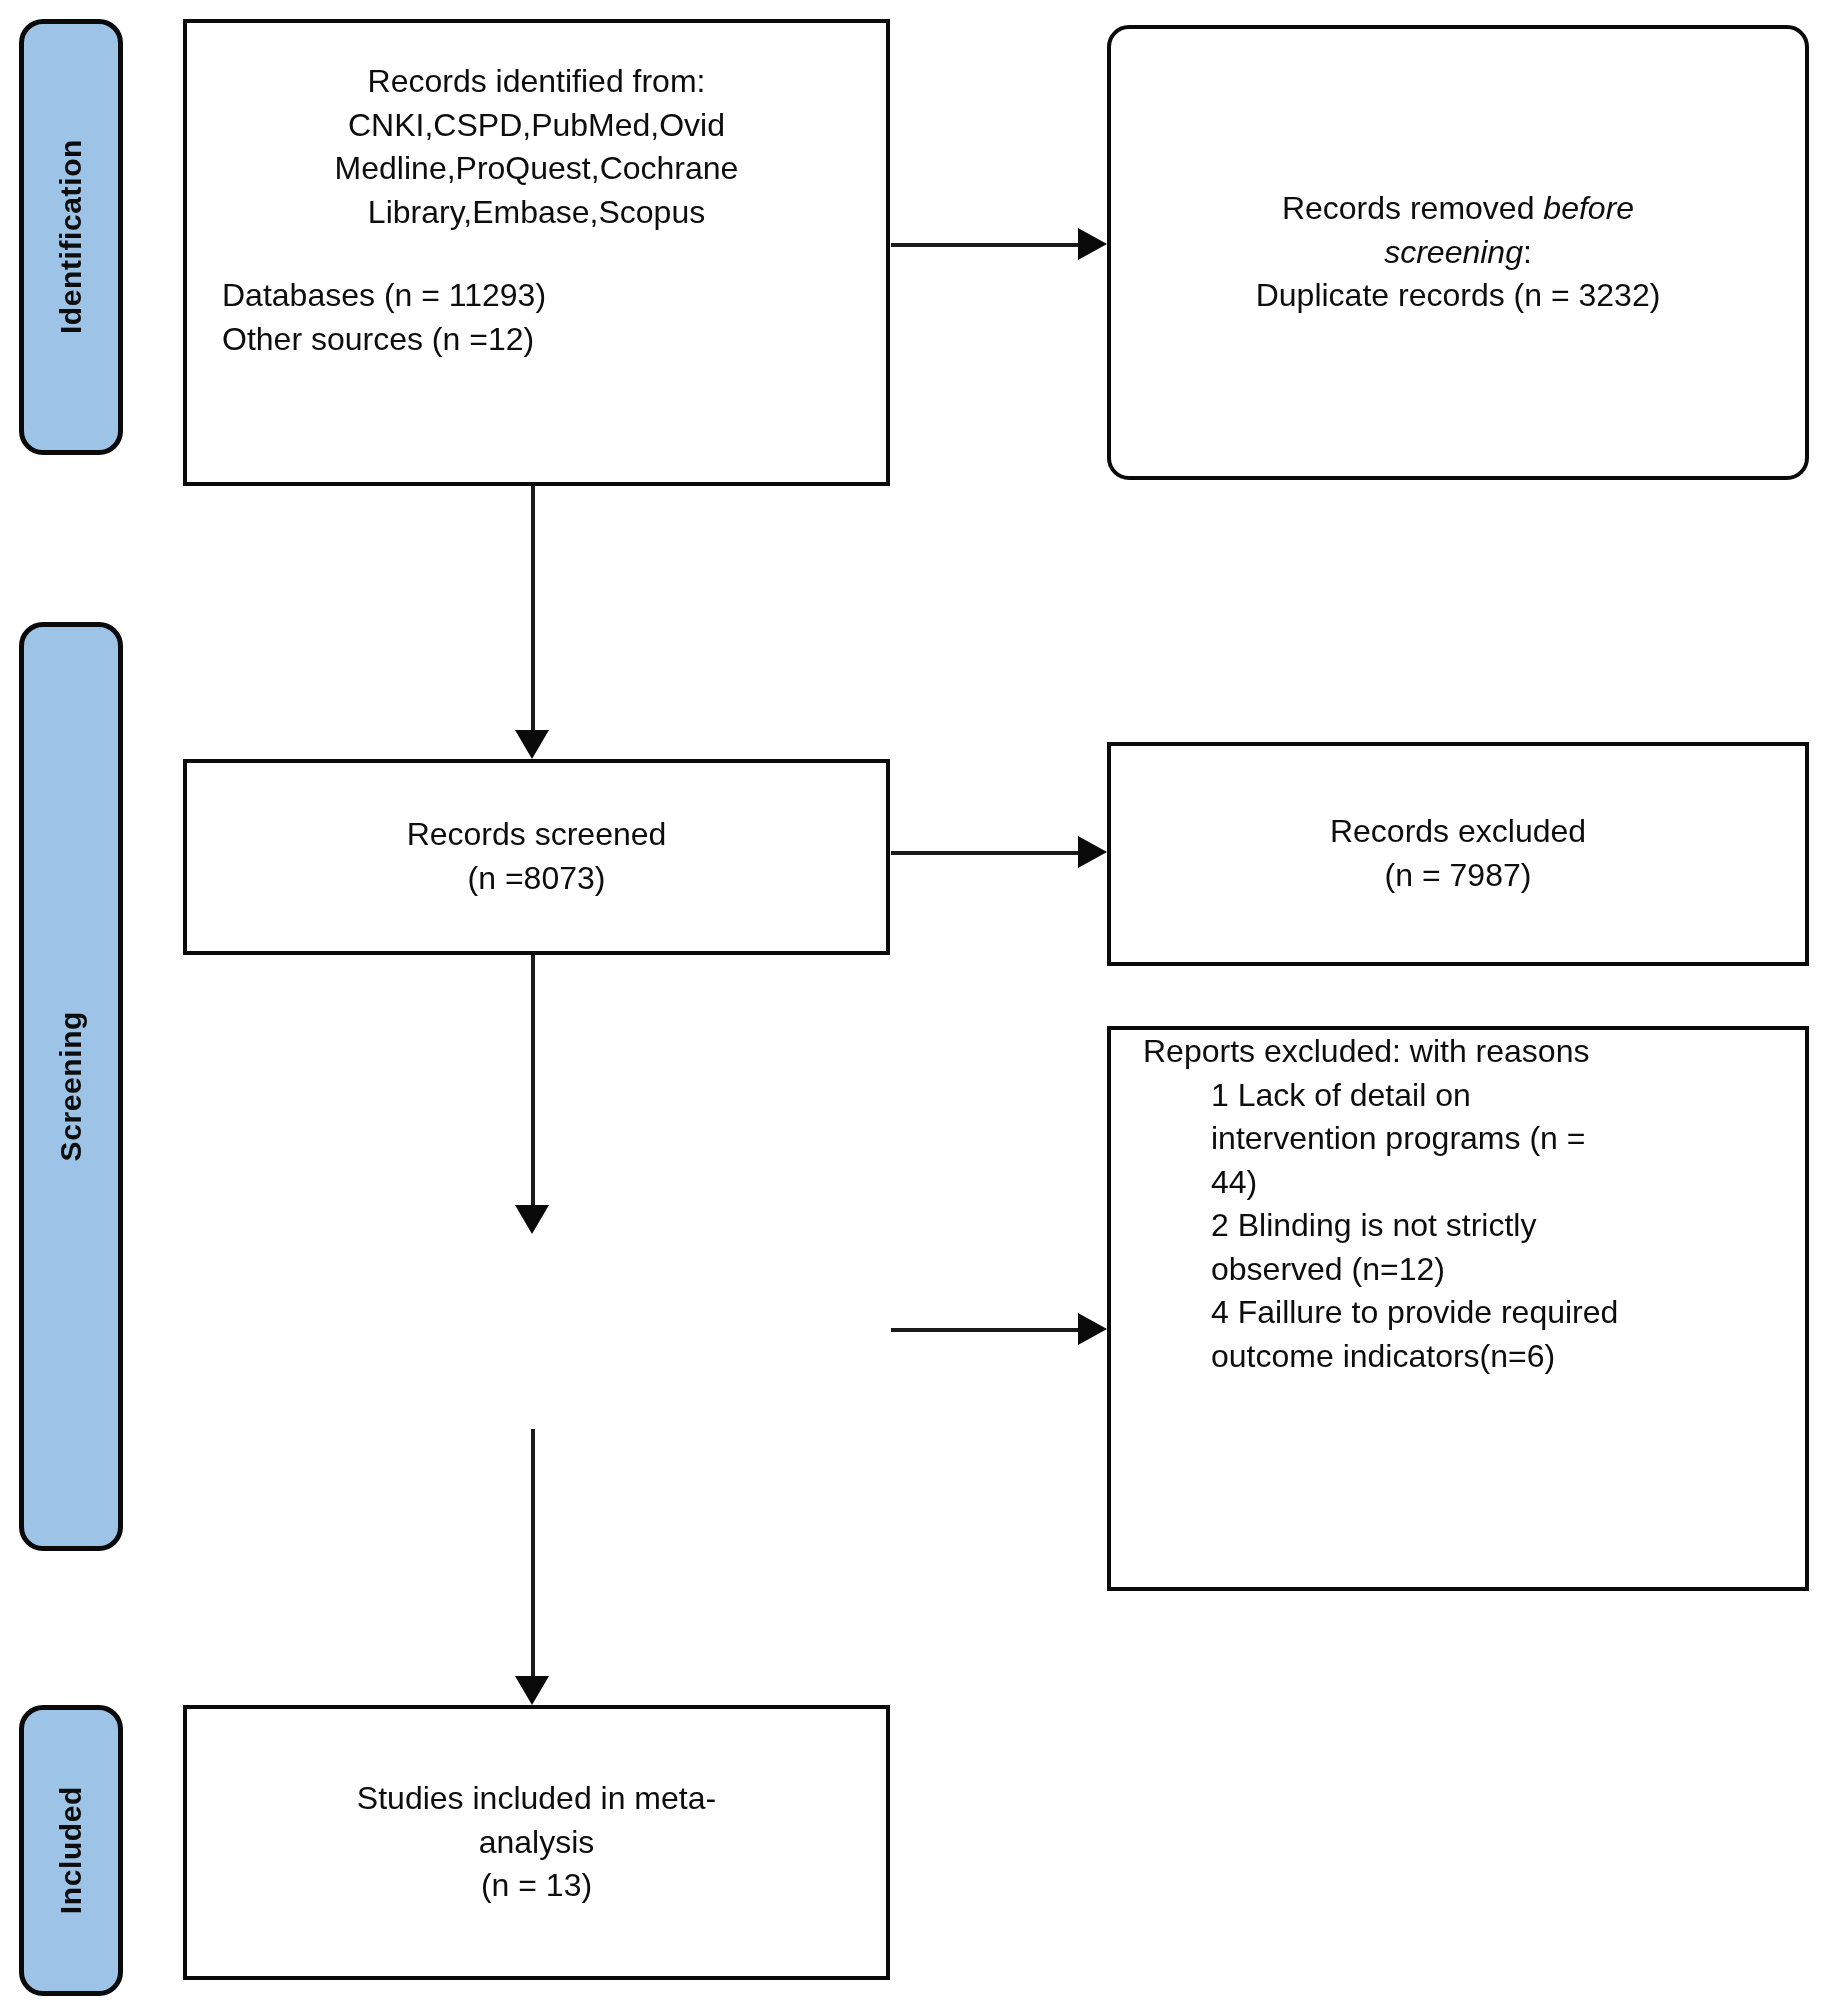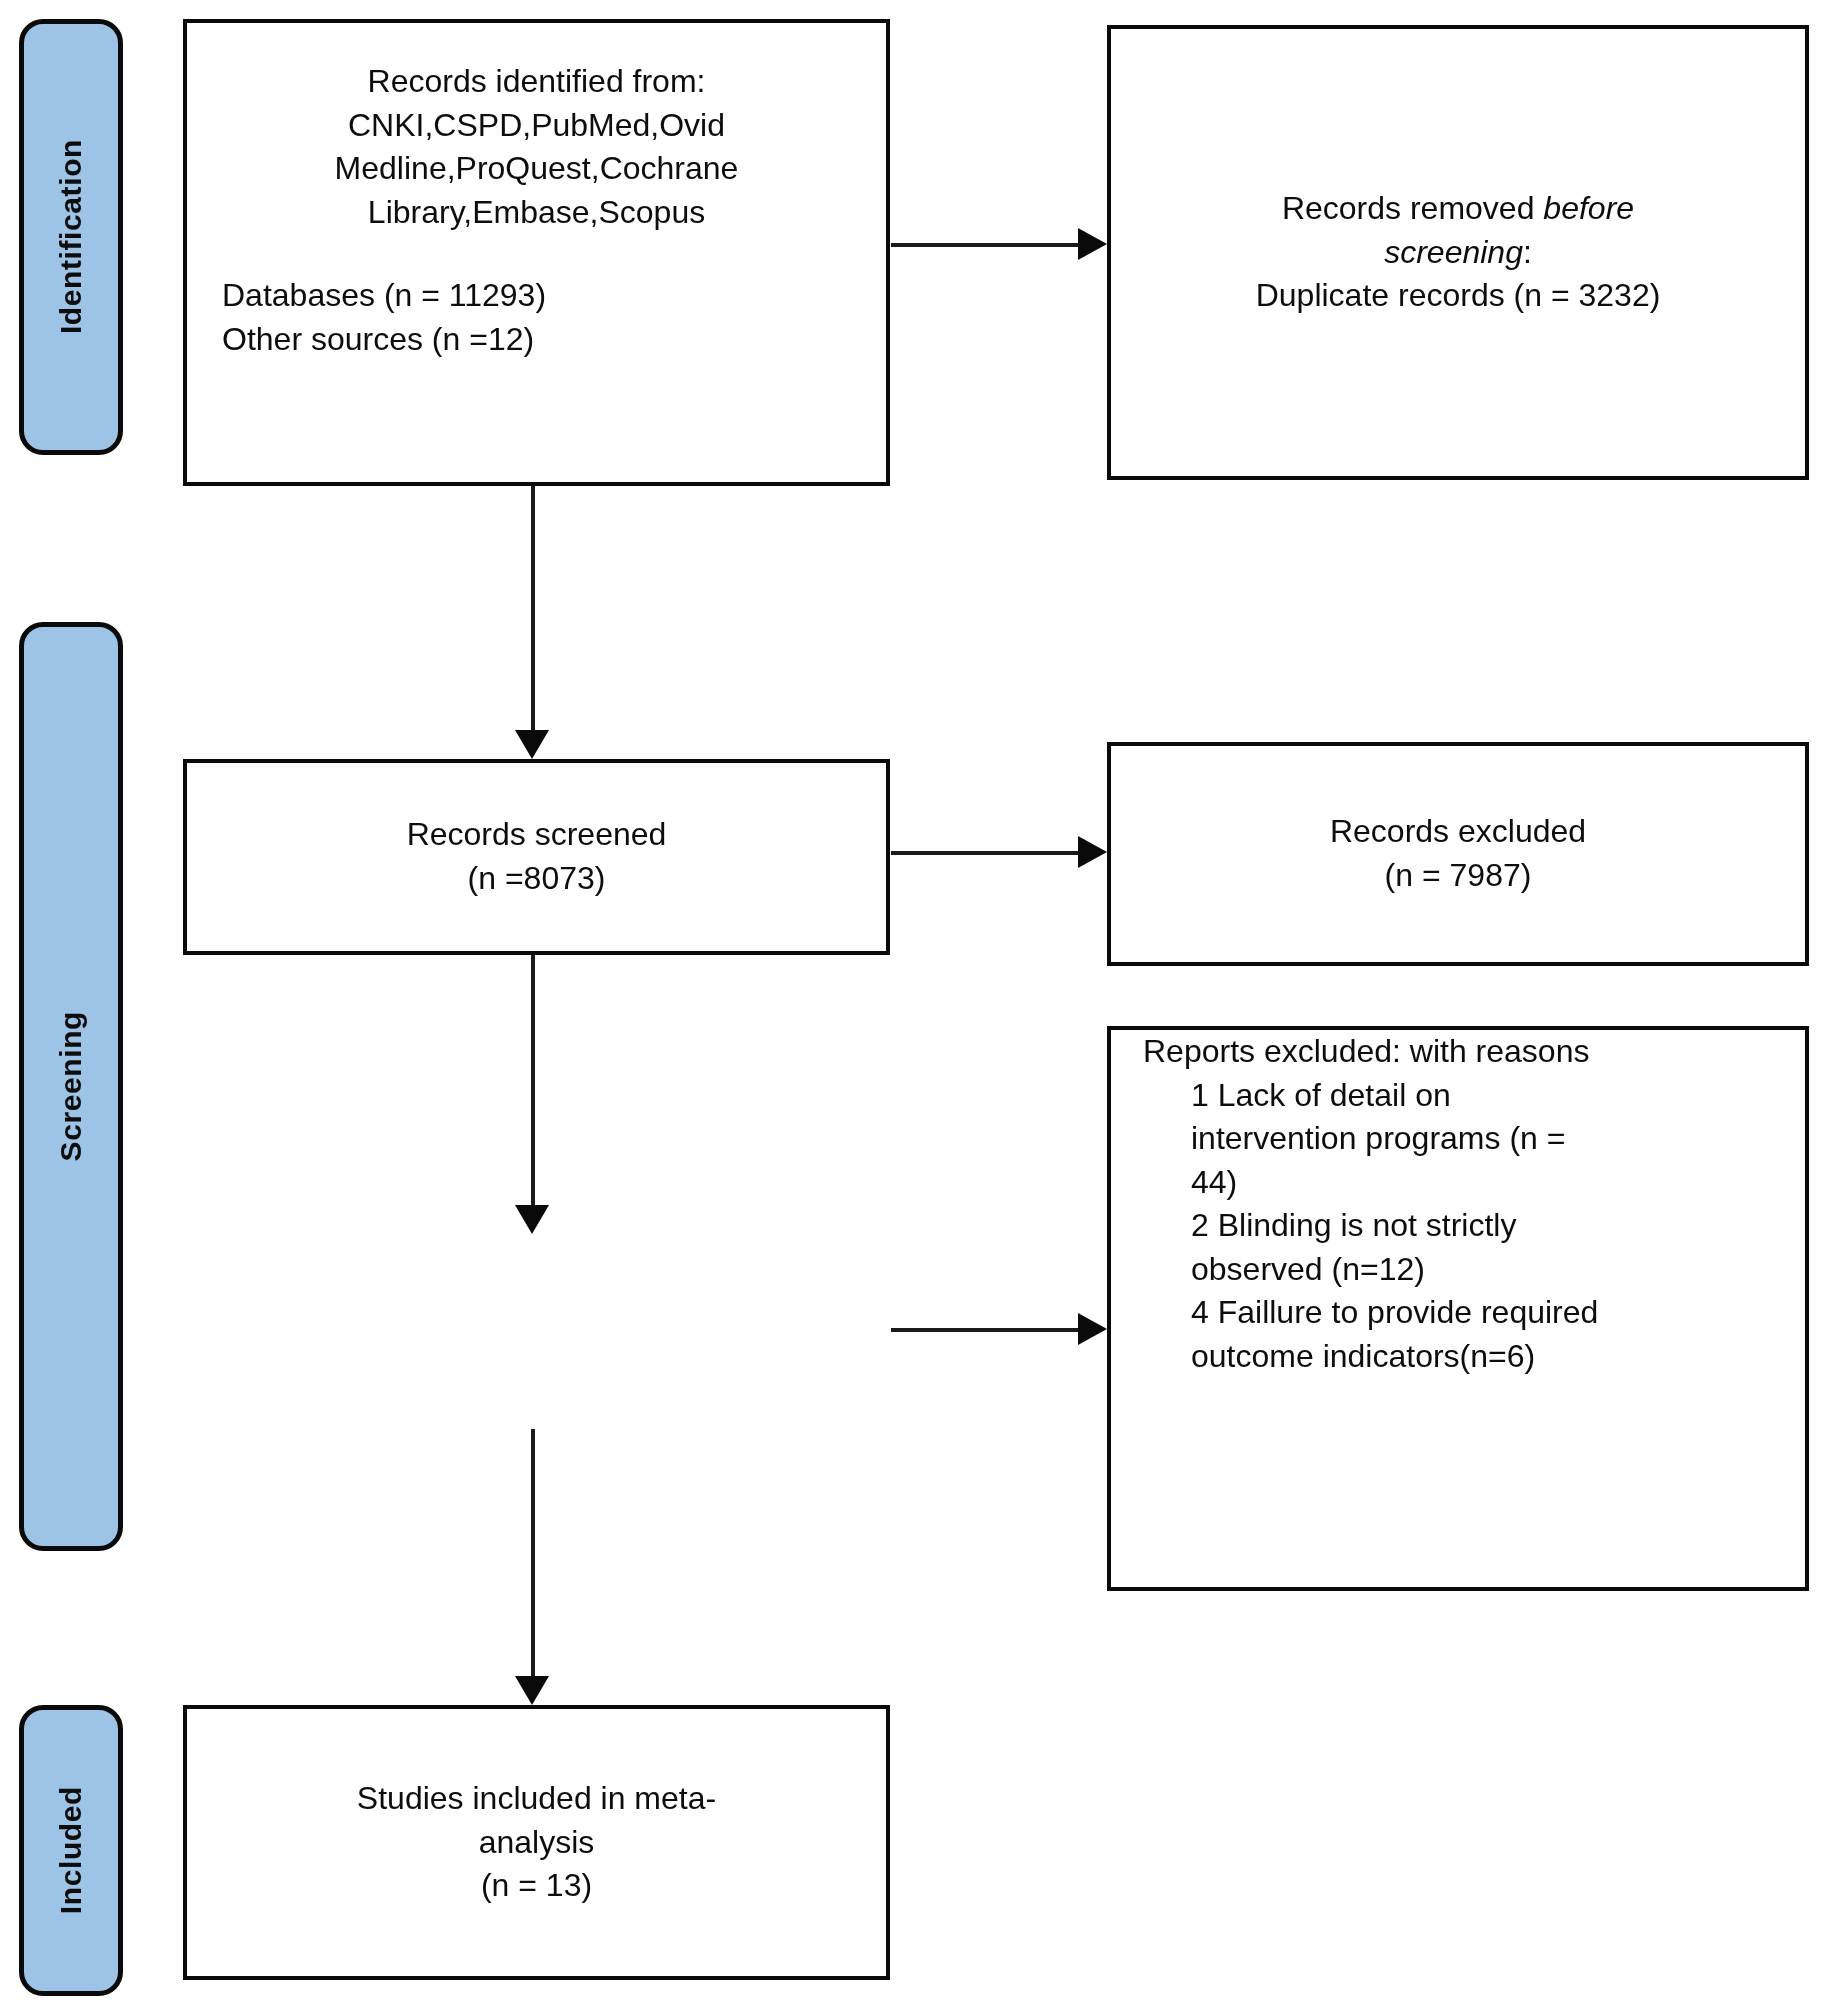--- a/index.html
+++ b/index.html
@@ -53,21 +53,21 @@
     position:absolute;width:0;height:0;
     border-left:17px solid transparent;
     border-right:17px solid transparent;
     border-top:29px solid #0a0a0a;
   }
   
   .box1-top{margin-top:37px;text-align:center;}
   .box1-bottom{margin-top:40px;text-align:left;padding-left:35px;}
   
   .reasons-title{padding-left:32px;padding-right:12.6px;text-align:left;}
-  .reason-item{padding-left:80px;padding-right:12.6px;text-align:left;}
+  .reason-item{padding-left:100px;padding-right:12.6px;text-align:left;}
   .it{font-style:italic;}
 </style>
 </head>
 <body>
 
 <div id="canvas">
 
   <div class="stage-bar" style="top:19px;height:436px;">
     <span class="label">Identification</span>
   </div>
@@ -80,21 +80,21 @@
 
   <div class="flow-box col1" style="top:19px;height:467px;">
     <div class="box1-top pre">Records identified from:
 CNKI,CSPD,PubMed,Ovid
 Medline,ProQuest,Cochrane
 Library,Embase,Scopus</div>
     <div class="box1-bottom pre">Databases (n = 11293)
 Other sources (n =12)</div>
   </div>
 
-  <div class="flow-box col2 center-flex" style="top:25px;height:455px;">
+  <div class="flow-box col2 center-flex" style="top:25px;height:455px;border-radius:22px;">
     <div><span>Records removed </span><span class="it">before</span></div>
     <div><span class="it">screening</span><span>:</span></div>
     <div>Duplicate records (n = 3232)</div>
   </div>
 
   <div class="flow-box col1 center-flex" style="top:759px;height:196px;">
     <div class="pre">Records screened
 (n =8073)</div>
   </div>
 

